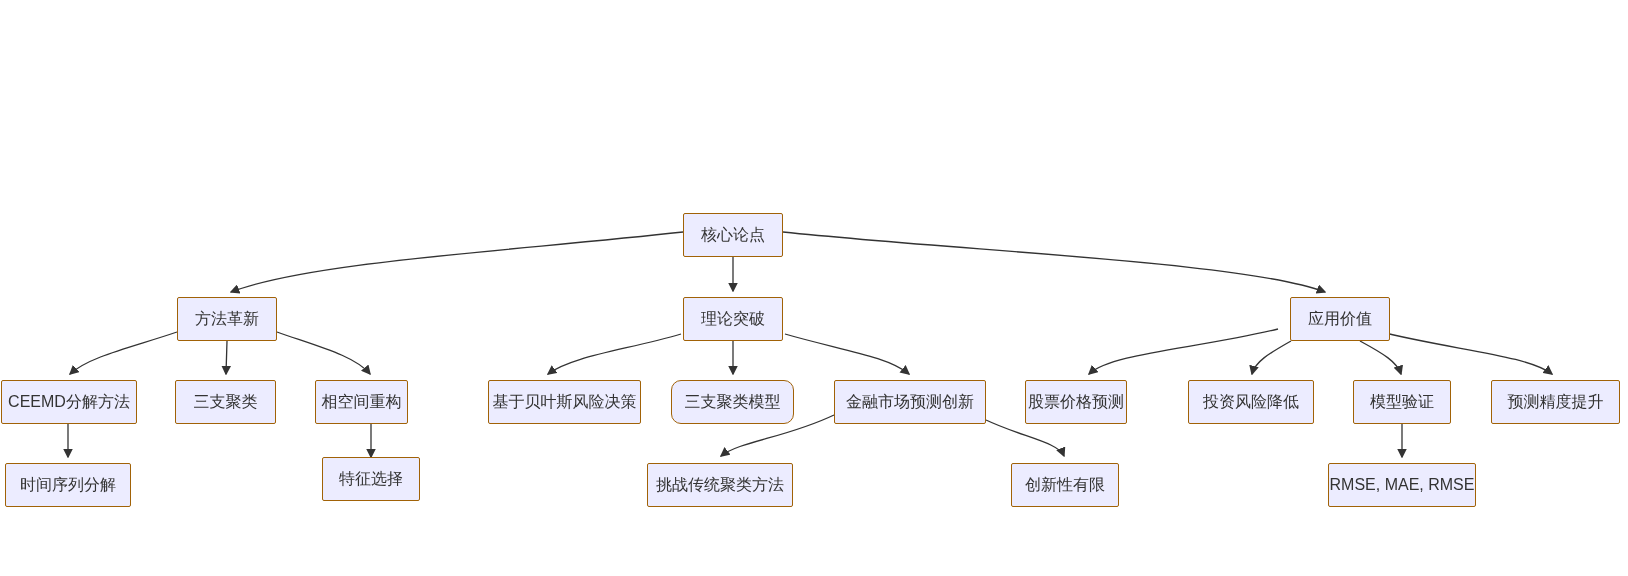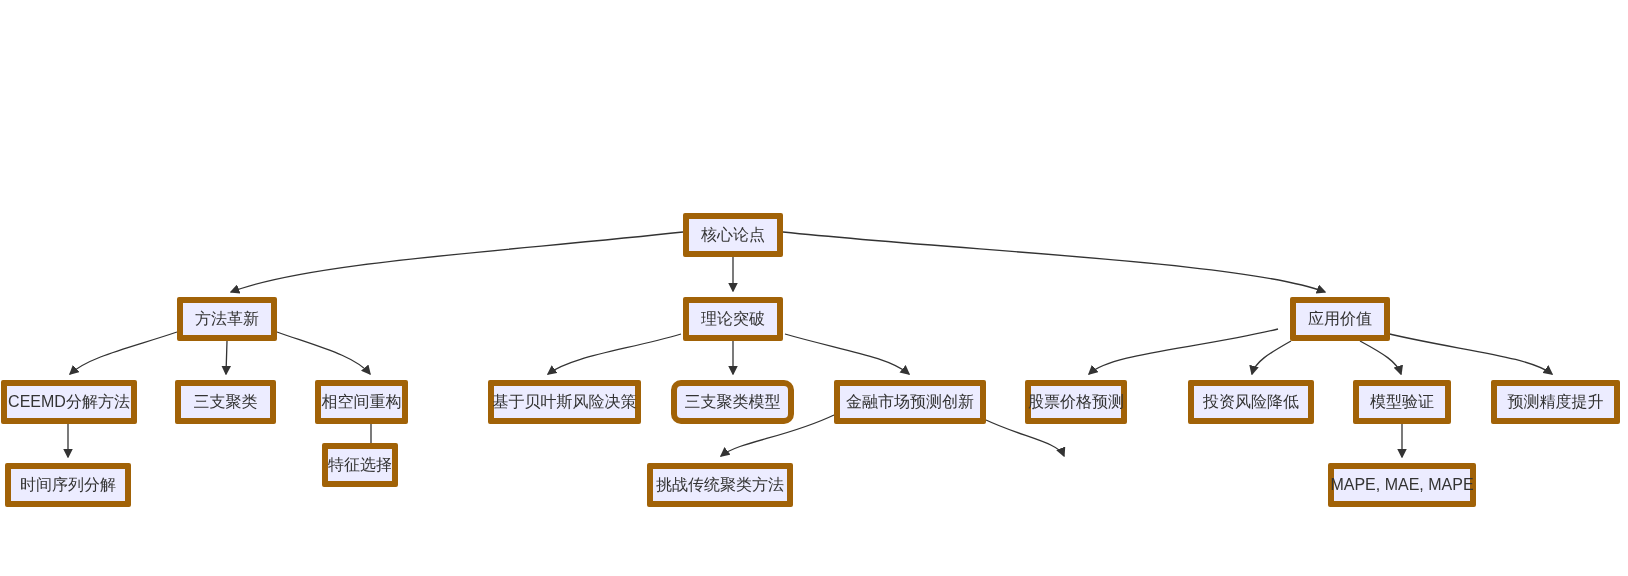--- a/index.html
+++ b/index.html
@@ -26,21 +26,21 @@
   .edge-layer path.edge {
     fill: none;
     stroke: #333333;
     stroke-width: 1.3;
   }
   .node {
     position: absolute;
     box-sizing: border-box;
     height: 44px;
     background: #ECECFF;
-    border: 6px solid #a16207;
+    border: 1px solid #a16207;
     border-radius: 2px;
     color: #333333;
     font-size: 16px;
     display: flex;
     align-items: center;
     justify-content: center;
     text-align: center;
     white-space: nowrap;
   }
 </style>
@@ -86,17 +86,18 @@
   <div class="node" style="left:315px; top:380px; width:93px;">相空间重构</div>
   <div class="node" style="left:468px; top:380px; width:153px;margin-left:20px;">基于贝叶斯风险决策</div>
   <div class="node" style="left:671px; top:380px; width:123px;border-radius:10px;">三支聚类模型</div>
   <div class="node" style="left:834px; top:380px; width:152px;">金融市场预测创新</div>
   <div class="node" style="left:1025px; top:380px; width:102px;">股票价格预测</div>
   <div class="node" style="left:1188px; top:380px; width:126px;">投资风险降低</div>
   <div class="node" style="left:1353px; top:380px; width:98px;">模型验证</div>
   <div class="node" style="left:1491px; top:380px; width:129px;">预测精度提升</div>
 
   <div class="node" style="left:5px; top:463px; width:126px;">时间序列分解</div>
-  <div class="node" style="left:322px; top:443px; width:76px;">特征选择</div>
+  <div class="node" style="left:322px; top:457px; width:98px;">特征选择</div>
   <div class="node" style="left:647px; top:463px; width:146px;">挑战传统聚类方法</div>
-  <div class="node" style="left:1328px; top:463px; width:148px;">MAPE, MAE, MAPE</div>
+  <div class="node" style="left:1011px; top:463px; width:108px;">创新性有限</div>
+  <div class="node" style="left:1328px; top:463px; width:148px;">RMSE, MAE, RMSE</div>
 
 </div>
 
 </body></html>

